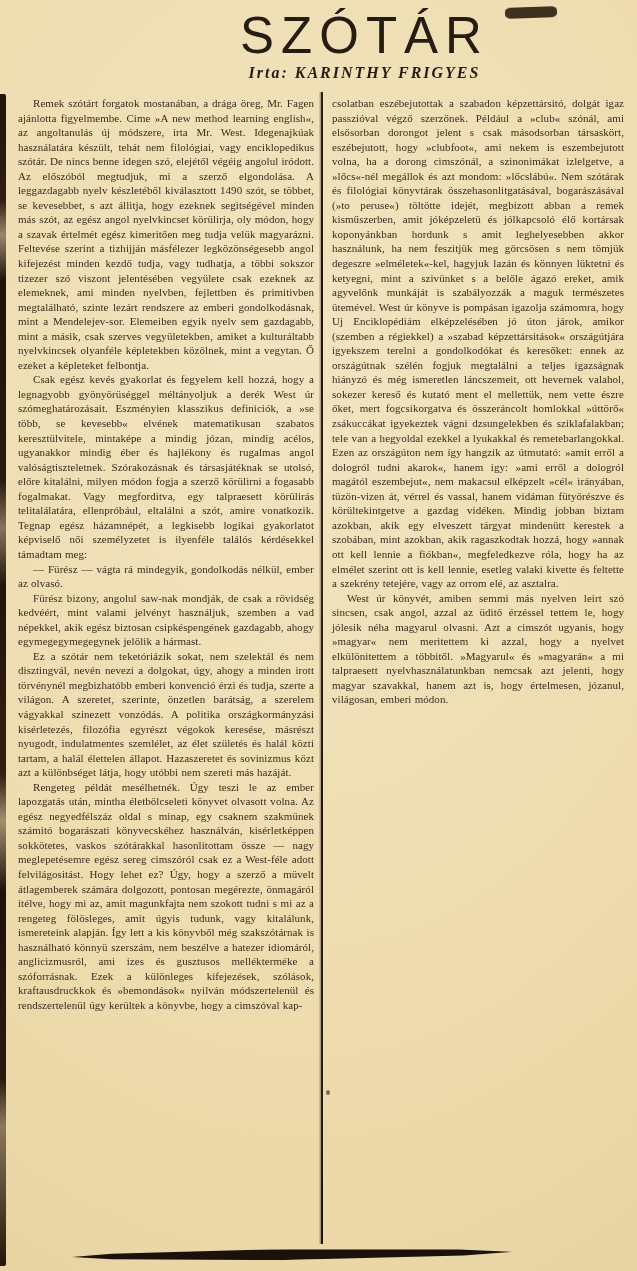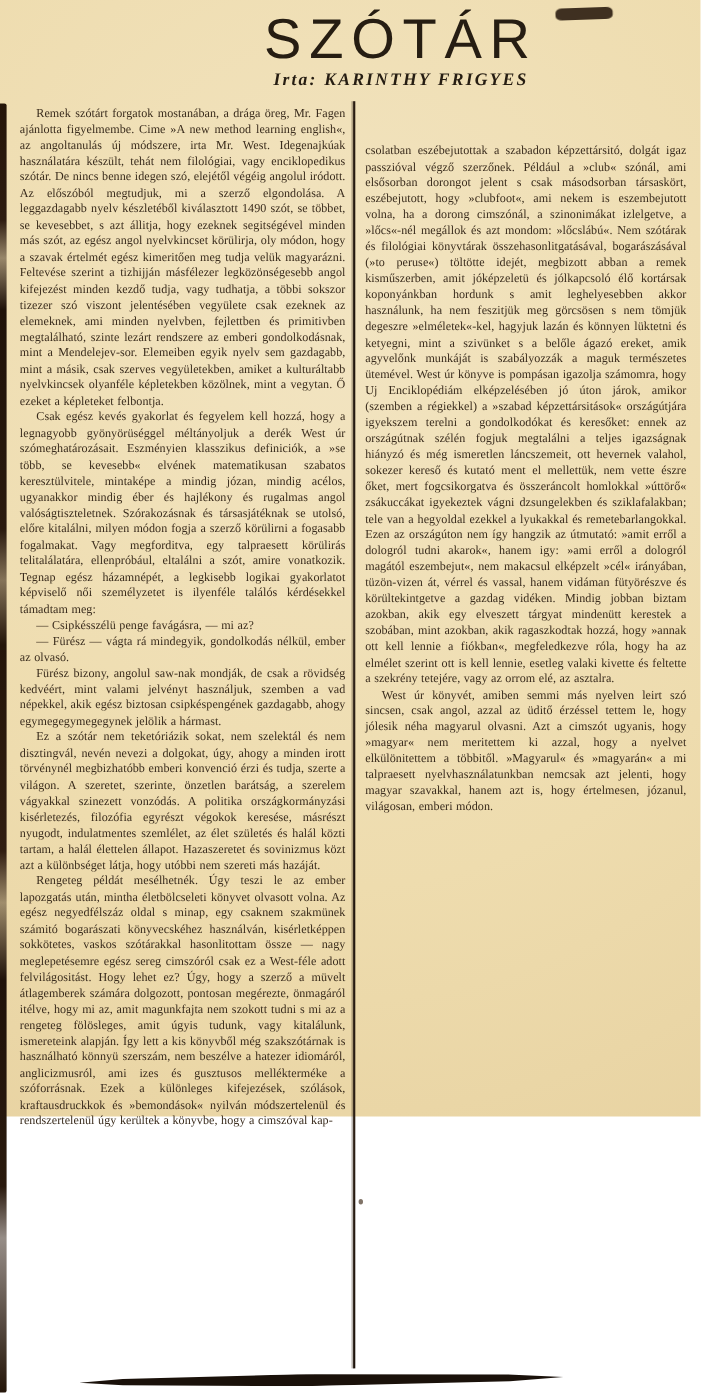--- a/index.html
+++ b/index.html
@@ -3,21 +3,21 @@
 <meta charset="utf-8">
 <style>
   html, body {
     margin: 0; padding: 0;
     width: 637px; height: 1271px;
     overflow: hidden;
     font-family: "Liberation Serif", serif;
   }
   .page {
     position: relative;
-    width: 637px; height: 1015px;
+    width: 637px; height: 1271px;
     background:
       radial-gradient(ellipse 130% 90% at 48% 30%,
         var(--paper-light, #f2e4c1) 0%,
         var(--paper, #eedcae) 55%,
         var(--paper-dark, #e6d09e) 100%);
     color: var(--ink, #3a2c1d);
   }
   
   .masthead {
     position: absolute;
@@ -51,21 +51,21 @@
     text-align: justify;
     letter-spacing: 0.05px;
     word-spacing: 0.4px;
     color: var(--ink, #3a2c1d);
     hyphens: auto;
   }
   .col-left  { left: 18px;  width: 296px; }
   .col-right { left: 332px; width: 292px; }
   .para { margin: 0; }
   .para.indent   { text-indent: 15px; }
-  .para.flush    { text-indent: 0; margin-top: 34px; }
+  .para.flush    { text-indent: 0; }
   .para.dialogue { text-indent: 15px; }
   
   .col-divider {
     position: absolute;
     left: 321px; top: 92px;
     width: 2px; height: 1152px;
     background: linear-gradient(180deg,
       #2a1d12 0%, #1f150c 18%, #32251a 42%,
       #21160d 60%, #2c1f14 82%, #1d130b 100%);
     box-shadow: -1.5px 0 0 rgba(58,44,29,0.35);
@@ -121,21 +121,20 @@
   <div class="speck"></div>
 
   <div class="masthead">
     <h1 class="title">SZÓTÁR</h1>
     <p class="byline">Irta: KARINTHY FRIGYES</p>
   </div>
 
   <div class="column col-left">
       <p class="para indent">Remek szótárt forgatok mostanában, a drága öreg, Mr. Fagen ajánlotta figyelmembe. Cime »A new method learning english«, az angoltanulás új módszere, irta Mr. West. Idegenajkúak használatára készült, tehát nem filológiai, vagy enciklopedikus szótár. De nincs benne idegen szó, elejétől végéig angolul iródott. Az előszóból megtudjuk, mi a szerző elgondolása. A leggazdagabb nyelv készletéből kiválasztott 1490 szót, se többet, se kevesebbet, s azt állitja, hogy ezeknek segitségével minden más szót, az egész angol nyelvkincset körülirja, oly módon, hogy a szavak értelmét egész kimeritően meg tudja velük magyarázni. Feltevése szerint a tizhijján másfélezer legközönségesebb angol kifejezést minden kezdő tudja, vagy tudhatja, a többi sokszor tizezer szó viszont jelentésében vegyülete csak ezeknek az elemeknek, ami minden nyelvben, fejlettben és primitivben megtalálható, szinte lezárt rendszere az emberi gondolkodásnak, mint a Mendelejev-sor. Elemeiben egyik nyelv sem gazdagabb, mint a másik, csak szerves vegyületekben, amiket a kulturáltabb nyelvkincsek olyanféle képletekben közölnek, mint a vegytan. Ő ezeket a képleteket felbontja.</p>
       <p class="para indent">Csak egész kevés gyakorlat és fegyelem kell hozzá, hogy a legnagyobb gyönyörüséggel méltányoljuk a derék West úr szómeghatározásait. Eszményien klasszikus definiciók, a »se több, se kevesebb« elvének matematikusan szabatos keresztülvitele, mintaképe a mindig józan, mindig acélos, ugyanakkor mindig éber és hajlékony és rugalmas angol valóságtiszteletnek. Szórakozásnak és társasjátéknak se utolsó, előre kitalálni, milyen módon fogja a szerző körülirni a fogasabb fogalmakat. Vagy megforditva, egy talpraesett körülirás telitalálatára, ellenpróbául, eltalálni a szót, amire vonatkozik. Tegnap egész házamnépét, a legkisebb logikai gyakorlatot képviselő női személyzetet is ilyenféle találós kérdésekkel támadtam meg:</p>
-      <p class="para dialogue">— Csipkésszélü penge favágásra, — mi az?</p>
       <p class="para dialogue">— Fürész — vágta rá mindegyik, gondolkodás nélkül, ember az olvasó.</p>
       <p class="para indent">Fürész bizony, angolul saw-nak mondják, de csak a rövidség kedvéért, mint valami jelvényt használjuk, szemben a vad népekkel, akik egész biztosan csipkéspengének gazdagabb, ahogy egymegegymegegynek jelölik a hármast.</p>
       <p class="para indent">Ez a szótár nem teketóriázik sokat, nem szelektál és nem disztingvál, nevén nevezi a dolgokat, úgy, ahogy a minden irott törvénynél megbizhatóbb emberi konvenció érzi és tudja, szerte a világon. A szeretet, szerinte, önzetlen barátság, a szerelem vágyakkal szinezett vonzódás. A politika országkormányzási kisérletezés, filozófia egyrészt végokok keresése, másrészt nyugodt, indulatmentes szemlélet, az élet születés és halál közti tartam, a halál élettelen állapot. Hazaszeretet és sovinizmus közt azt a különbséget látja, hogy utóbbi nem szereti más hazáját.</p>
       <p class="para indent">Rengeteg példát mesélhetnék. Úgy teszi le az ember lapozgatás után, mintha életbölcseleti könyvet olvasott volna. Az egész negyedfélszáz oldal s minap, egy csaknem szakmünek számitó bogarászati könyvecskéhez használván, kisérletképpen sokkötetes, vaskos szótárakkal hasonlitottam össze — nagy meglepetésemre egész sereg cimszóról csak ez a West-féle adott felvilágositást. Hogy lehet ez? Úgy, hogy a szerző a müvelt átlagemberek számára dolgozott, pontosan megérezte, önmagáról itélve, hogy mi az, amit magunkfajta nem szokott tudni s mi az a rengeteg fölösleges, amit úgyis tudunk, vagy kitalálunk, ismereteink alapján. Így lett a kis könyvből még szakszótárnak is használható könnyü szerszám, nem beszélve a hatezer idiomáról, anglicizmusról, ami izes és gusztusos mellékterméke a szóforrásnak. Ezek a különleges kifejezések, szólások, kraftausdruckkok és »bemondások« nyilván módszertelenül és rendszertelenül úgy kerültek a könyvbe, hogy a cimszóval kap-</p>
     </div>
 
   <div class="col-divider"></div>
 
   <div class="column col-right">
       <p class="para flush">csolatban eszébejutottak a szabadon képzettársitó, dolgát igaz passzióval végző szerzőnek. Például a »club« szónál, ami elsősorban dorongot jelent s csak másodsorban társaskört, eszébejutott, hogy »clubfoot«, ami nekem is eszembejutott volna, ha a dorong cimszónál, a szinonimákat izlelgetve, a »lőcs«-nél megállok és azt mondom: »lőcslábú«. Nem szótárak és filológiai könyvtárak összehasonlitgatásával, bogarászásával (»to peruse«) töltötte idejét, megbizott abban a remek kisműszerben, amit jóképzeletü és jólkapcsoló élő kortársak koponyánkban hordunk s amit leghelyesebben akkor használunk, ha nem feszitjük meg görcsösen s nem tömjük degeszre »elméletek«-kel, hagyjuk lazán és könnyen lüktetni és ketyegni, mint a szivünket s a belőle ágazó ereket, amik agyvelőnk munkáját is szabályozzák a maguk természetes ütemével. West úr könyve is pompásan igazolja számomra, hogy Uj Enciklopédiám elképzelésében jó úton járok, amikor (szemben a régiekkel) a »szabad képzettársitások« országútjára igyekszem terelni a gondolkodókat és keresőket: ennek az országútnak szélén fogjuk megtalálni a teljes igazságnak hiányzó és még ismeretlen láncszemeit, ott hevernek valahol, sokezer kereső és kutató ment el mellettük, nem vette észre őket, mert fogcsikorgatva és összeráncolt homlokkal »úttörő« zsákuccákat igyekeztek vágni dzsungelekben és sziklafalakban; tele van a hegyoldal ezekkel a lyukakkal és remetebarlangokkal. Ezen az országúton nem így hangzik az útmutató: »amit erről a dologról tudni akarok«, hanem igy: »ami erről a dologról magától eszembejut«, nem makacsul elképzelt »cél« irányában, tüzön-vizen át, vérrel és vassal, hanem vidáman fütyörészve és körültekintgetve a gazdag vidéken. Mindig jobban biztam azokban, akik egy elveszett tárgyat mindenütt kerestek a szobában, mint azokban, akik ragaszkodtak hozzá, hogy »annak ott kell lennie a fiókban«, megfeledkezve róla, hogy ha az elmélet szerint ott is kell lennie, esetleg valaki kivette és feltette a szekrény tetejére, vagy az orrom elé, az asztalra.</p>

